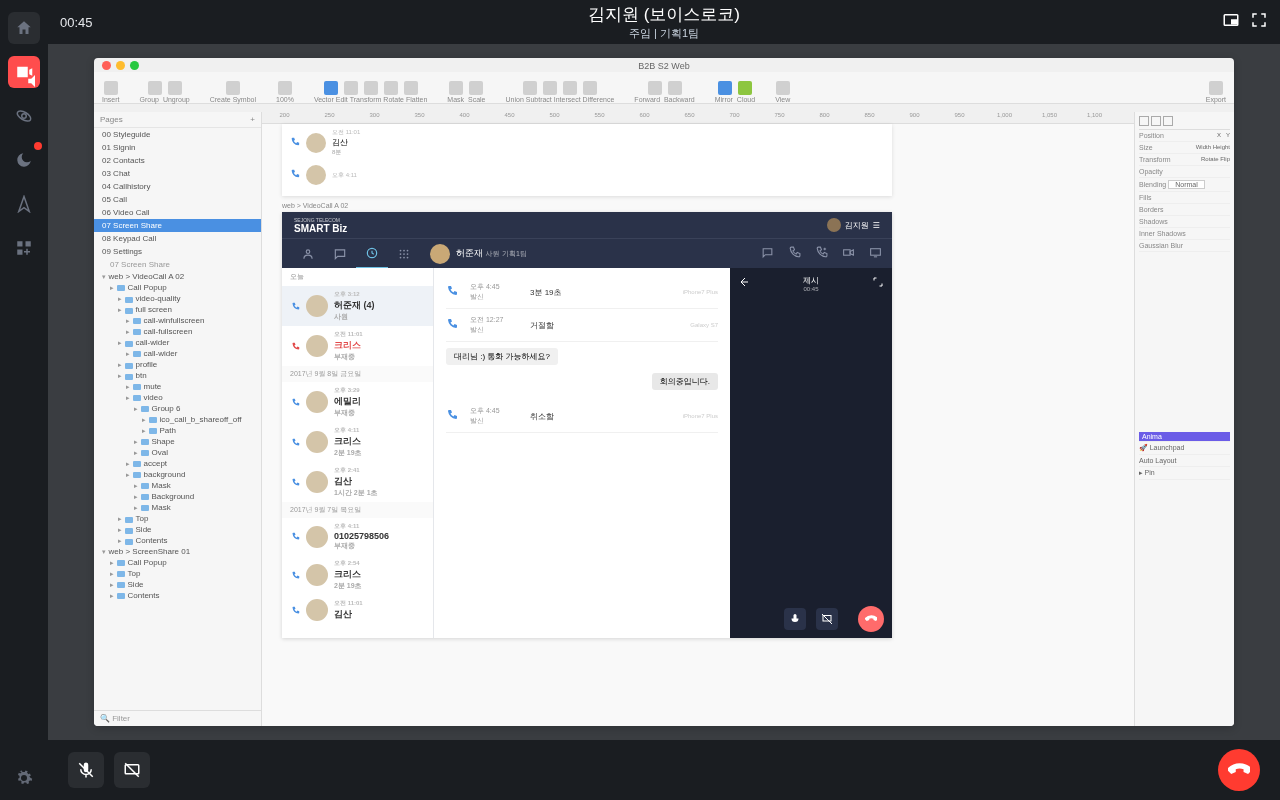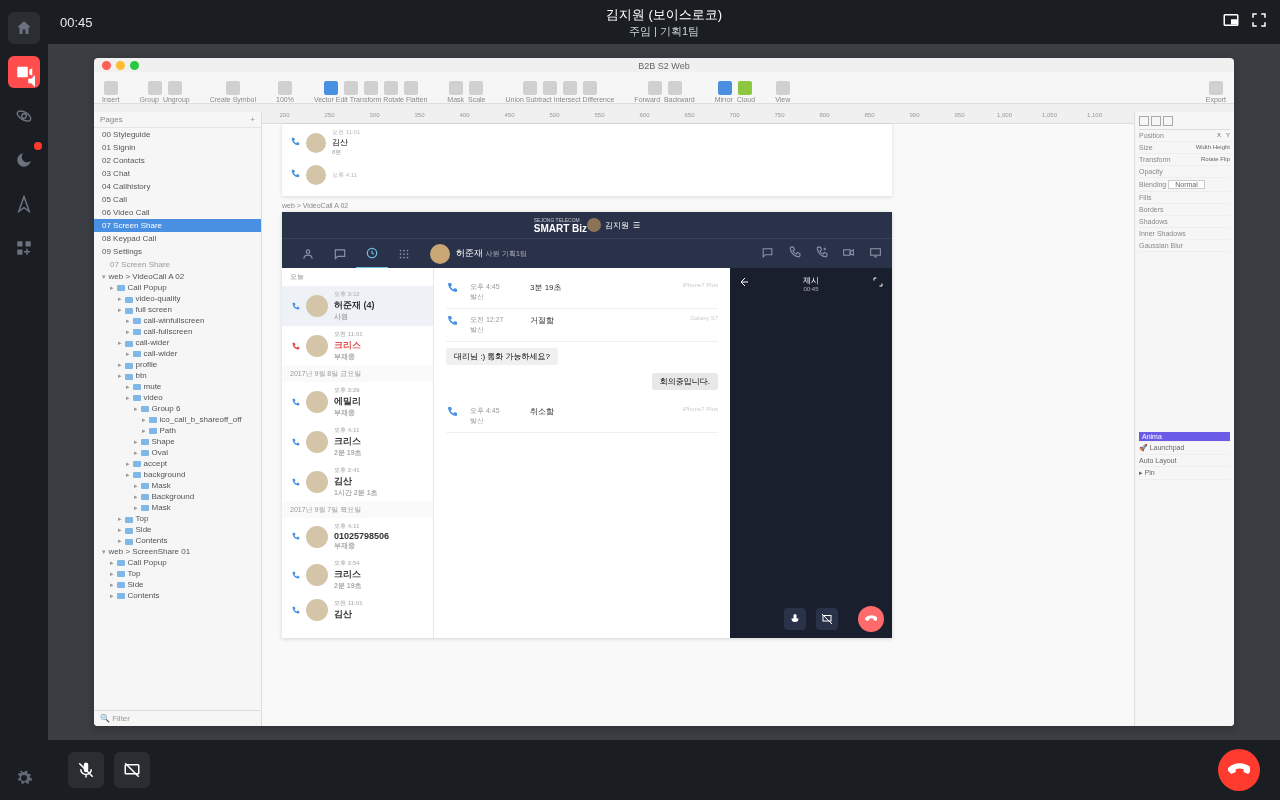--- a/index.html
+++ b/index.html
@@ -12,21 +12,21 @@
 .rail-icon.active { background: #ff4d4d; color: #fff; }
 .rail-icon svg { width: 18px; height: 18px; }
 .rail-badge { position: absolute; top: -2px; right: -2px; width: 8px; height: 8px; background: #ff3b30; border-radius: 50%; }
 .rail-spacer { flex: 1; }
 .sound-ind { position: absolute; bottom: -2px; right: -4px; width: 10px; height: 10px; color: #fff; }
 
 
 .top-bar { position: absolute; left: 48px; top: 0; right: 0; height: 44px; background: #1a1d21; display: flex; align-items: center; padding: 0 12px; color: #fff; }
 .timer { font-size: 13px; color: #e5e7eb; }
 .title-block { position: absolute; left: 50%; transform: translateX(-50%); text-align: center; }
-.title-main { font-size: 13px; font-weight: 500; }
+.title-main { font-size: 17px; font-weight: 500; }
 .title-sub { font-size: 11px; color: #cbd5e1; }
 .top-right { margin-left: auto; display: flex; gap: 10px; }
 .top-right svg { width: 18px; height: 18px; color: #fff; cursor: pointer; }
 
 
 .content { position: absolute; left: 48px; top: 44px; right: 0; bottom: 60px; background: #3a3d41; padding: 14px 46px; }
 .screen-img { width: 100%; height: 100%; background: #f0f0f0; border-radius: 4px; position: relative; overflow: hidden; box-shadow: 0 2px 8px rgba(0,0,0,.2); }
 .mac-dot { width: 9px; height: 9px; border-radius: 50%; }
 .mac-dot.r { background: #ff5f57; } .mac-dot.y { background: #febc2e; } .mac-dot.g { background: #28c840; }
 .mac-title { position: absolute; top: 3px; left: 50%; transform: translateX(-50%); font-size: 9px; color: #666; }
@@ -59,21 +59,21 @@
 .insp-label { color: #888; }
 .insp-select { display: inline-block; border: 1px solid #ccc; padding: 0 6px; font-size: 7px; background: #fff; }
 
 
 .artboard-label { position: absolute; font-size: 7px; color: #888; }
 .artboard-preview { position: absolute; top: 35px; left: 20px; width: 610px; background: #fff; box-shadow: 0 1px 4px rgba(0,0,0,.15); }
 .prev-small { position: absolute; top: 12px; left: 20px; width: 610px; height: 72px; background: #fff; box-shadow: 0 1px 4px rgba(0,0,0,.12); overflow: hidden; }
 .prev-small .mini-row { display: flex; align-items: center; padding: 4px 8px; gap: 6px; font-size: 8px; }
 .mini-avatar { width: 20px; height: 20px; border-radius: 50%; background: #d4c5a9; }
 
-.sb-header { height: 26px; background: #2a3249; display: flex; align-items: center; padding: 0 12px; color: #fff; font-size: 9px; justify-content: center; }
+.sb-header { height: 26px; background: #2a3249; display: flex; align-items: center; padding: 0 12px; color: #fff; font-size: 9px; justify-content: space-between; }
 .sb-logo { font-weight: 600; font-size: 10px; }
 .sb-logo small { display: block; font-size: 5px; opacity: .7; font-weight: 400; }
 .sb-user { display: flex; align-items: center; gap: 4px; font-size: 8px; }
 .sb-user-avatar { width: 14px; height: 14px; border-radius: 50%; background: #8b7355; }
 
 .sb-tabbar { height: 30px; background: #2a3249; display: flex; align-items: center; padding: 0 10px; border-top: 1px solid #3a4259; }
 .sb-tab { flex: 0 0 32px; display: flex; justify-content: center; color: #8a92a8; cursor: pointer; }
 .sb-tab.active { color: #6ec1e4; border-bottom: 2px solid #6ec1e4; height: 30px; align-items: center; }
 .sb-tab svg { width: 14px; height: 14px; }
 .sb-identity { display: flex; align-items: center; gap: 6px; color: #fff; font-size: 9px; margin-left: 10px; }
@@ -91,21 +91,21 @@
 .sb-item-icon { width: 10px; display: flex; flex-direction: column; align-items: center; gap: 1px; }
 .sb-item-icon svg { width: 9px; height: 9px; }
 .sb-avatar { width: 22px; height: 22px; border-radius: 50%; background: #d4c5a9; flex-shrink: 0; }
 .sb-item-text { flex: 1; font-weight: bold; }
 .sb-item-time { font-size: 6px; color: #bbb; }
 .sb-item-name { font-size: 9px; color: #333; }
 .sb-item-sub { font-size: 7px; color: #aaa; }
 .sb-date-divider { padding: 3px 8px; font-size: 7px; color: #999; background: #fafafa; }
 
 .sb-detail { flex: 1; background: #fff; padding: 8px 12px; font-size: 8px; }
-.sb-detail-row { display: flex; padding: 6px 0; border-bottom: 1px solid #f0f0f0; gap: 10px; position: relative; }
+.sb-detail-row { display: flex; align-items: center; padding: 6px 0; border-bottom: 1px solid #f0f0f0; gap: 10px; position: relative; }
 .sb-detail-row.framed { border: 1px solid #d0d8e5; border-radius: 2px; padding: 5px 8px; }
 .sb-detail-icon { width: 14px; color: #4a90e2; }
 .sb-detail-icon svg { width: 12px; height: 12px; }
 .sb-detail-label { width: 50px; font-size: 7px; color: #999; }
 .sb-detail-val { font-size: 8px; color: #333; }
 .sb-detail-device { margin-left: auto; font-size: 6px; color: #ccc; }
 .sb-msg-bubble { display: inline-block; padding: 3px 8px; background: #f0f0f0; border-radius: 3px; font-size: 8px; }
 .sb-msg-bubble.right { background: #e8e8e8; float: right; }
 
 .sb-video { width: 162px; background: #1a1f2e; position: relative; }

